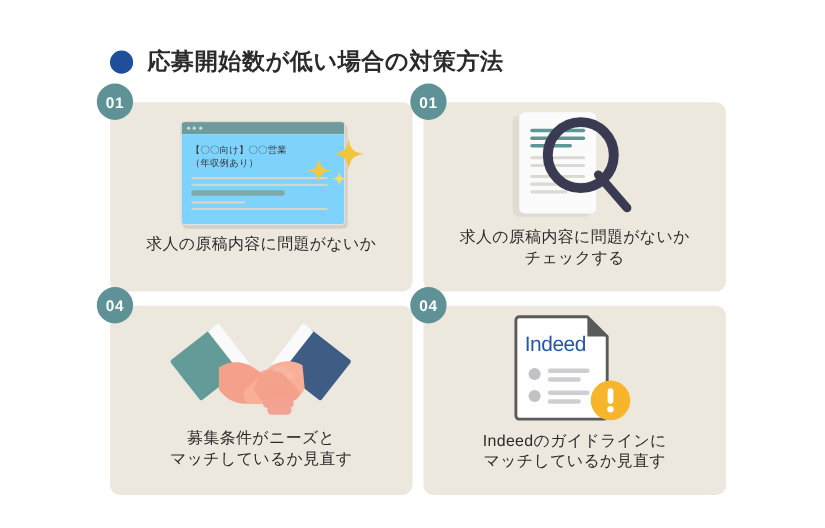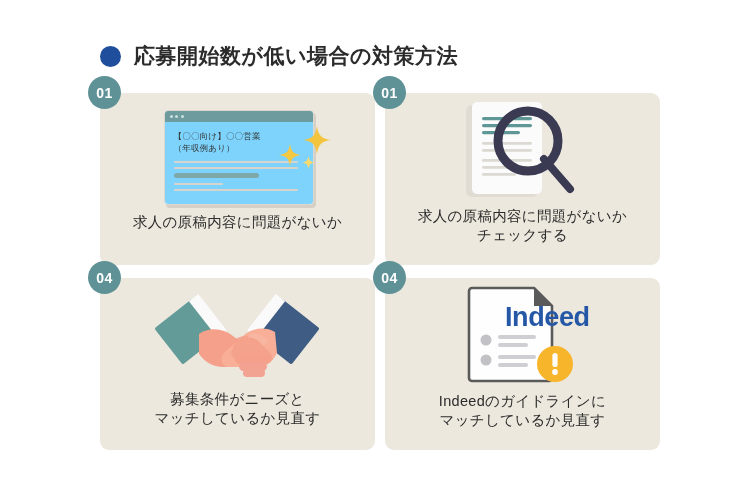--- a/index.html
+++ b/index.html
@@ -299,21 +299,21 @@
           <rect x="38" y="53" width="38" height="4" rx="2" fill="#CFCFD3"></rect>
           <rect x="38" y="61" width="30" height="4" rx="2" fill="#CFCFD3"></rect>
           <rect x="38" y="73" width="38" height="4" rx="2" fill="#CFCFD3"></rect>
           <rect x="38" y="81" width="30" height="4" rx="2" fill="#CFCFD3"></rect>
 
           <circle cx="95" cy="82" r="18" fill="#F7B52C"></circle>
           <rect x="92.4" y="71" width="5.2" height="14" rx="2.6" fill="#FFFFFF"></rect>
           <circle cx="95" cy="90" r="2.9" fill="#FFFFFF"></circle>
         </svg>
         
-        <div style="position:absolute; left:17px; top:22px; font-size:27px; font-weight:bold; color:#2557A7; letter-spacing:-0.4px; line-height:1;margin-left:28px;">Indeed</div>
+        <div style="position:absolute; left:17px; top:22px; font-size:19px; font-weight:normal; color:#2557A7; letter-spacing:-0.4px; line-height:1;">Indeed</div>
       </div>
     </div>
 
     <div class="caption">Indeedのガイドラインに
 マッチしているか見直す</div>
   </div>
 
 </div>
 
 </body></html>

